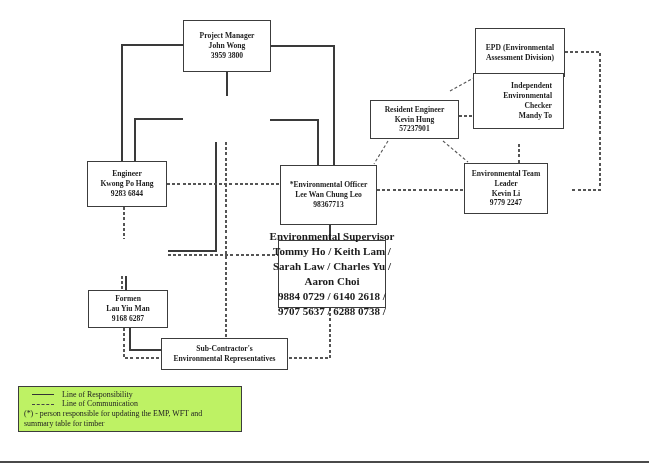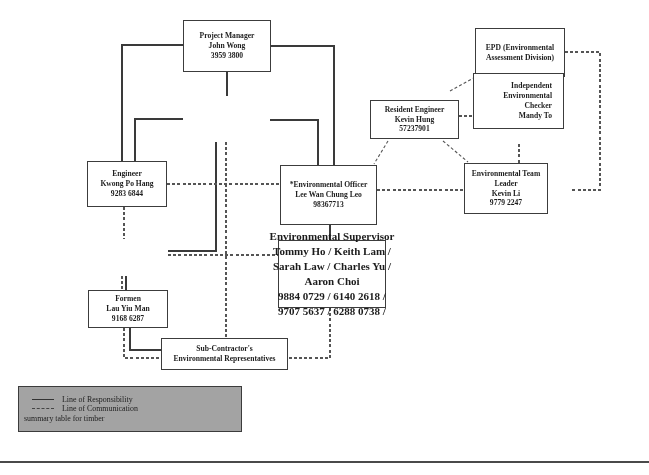--- a/index.html
+++ b/index.html
@@ -25,21 +25,21 @@
   #b-eng  { left:87px;  top:161px; width:80px;  height:46px;text-align:center; }
   #b-eo   { left:280px; top:165px; width:97px;  height:60px; }
   #b-etl  { left:464px; top:163px; width:84px; height:51px; }
   #b-sup  { left:88px;  top:239px; width:80px;  height:37px; }
   #b-es   { left:278px; top:240px; width:108px; height:68px; font-size:11px; line-height:1.35; }
   #b-for  { left:88px;  top:290px; width:80px;  height:38px; }
   #b-sub  { left:161px; top:338px; width:127px; height:32px; }
   
   #legend {
     position:absolute; left:18px; top:386px; width:224px; height:46px;
-    box-sizing:border-box; border:1.6px solid #3c3c3c; background:#a3a3a3;
+    box-sizing:border-box; border:1.6px solid #3c3c3c; background:#bef264;
     padding:3px 5px; font-size:7.9px; line-height:1.22; color:#222;
     display:flex; flex-direction:column; justify-content:center;
   }
   .legend-row { display:flex; align-items:center; }
   .swatch { width:22px; margin-right:8px; margin-left:8px; }
   .swatch-solid  { border-top:1.4px solid #333; }
   .swatch-dashed { border-top:1.6px dashed #444; }
   .legend-note { white-space:nowrap; }
   
   #page-rule { position:absolute; left:0; top:461px; width:649px; height:2px; background:#4a4a4a; }
@@ -146,18 +146,19 @@
 
   <div id="legend">
     <div class="legend-row">
       <span class="swatch swatch-solid"></span>
       <span>Line of Responsibility</span>
     </div>
     <div class="legend-row">
       <span class="swatch swatch-dashed"></span>
       <span>Line of Communication</span>
     </div>
+    <div class="legend-note">(*) - person responsible for updating the EMP, WFT and</div>
     <div class="legend-note">summary table for timber</div>
   </div>
 
   <div id="page-rule"></div>
 
 </div>
 
 </body></html>

